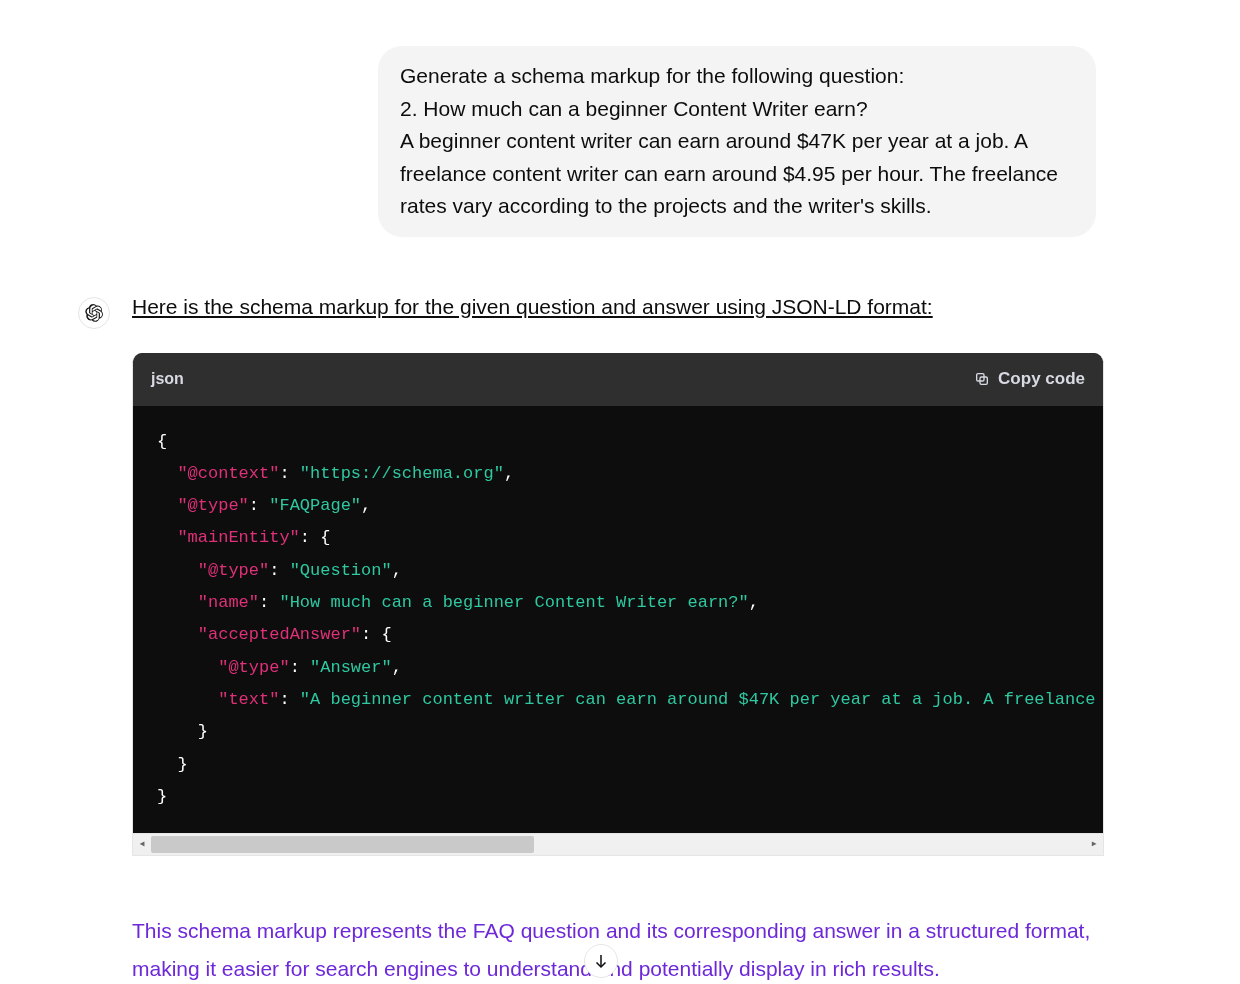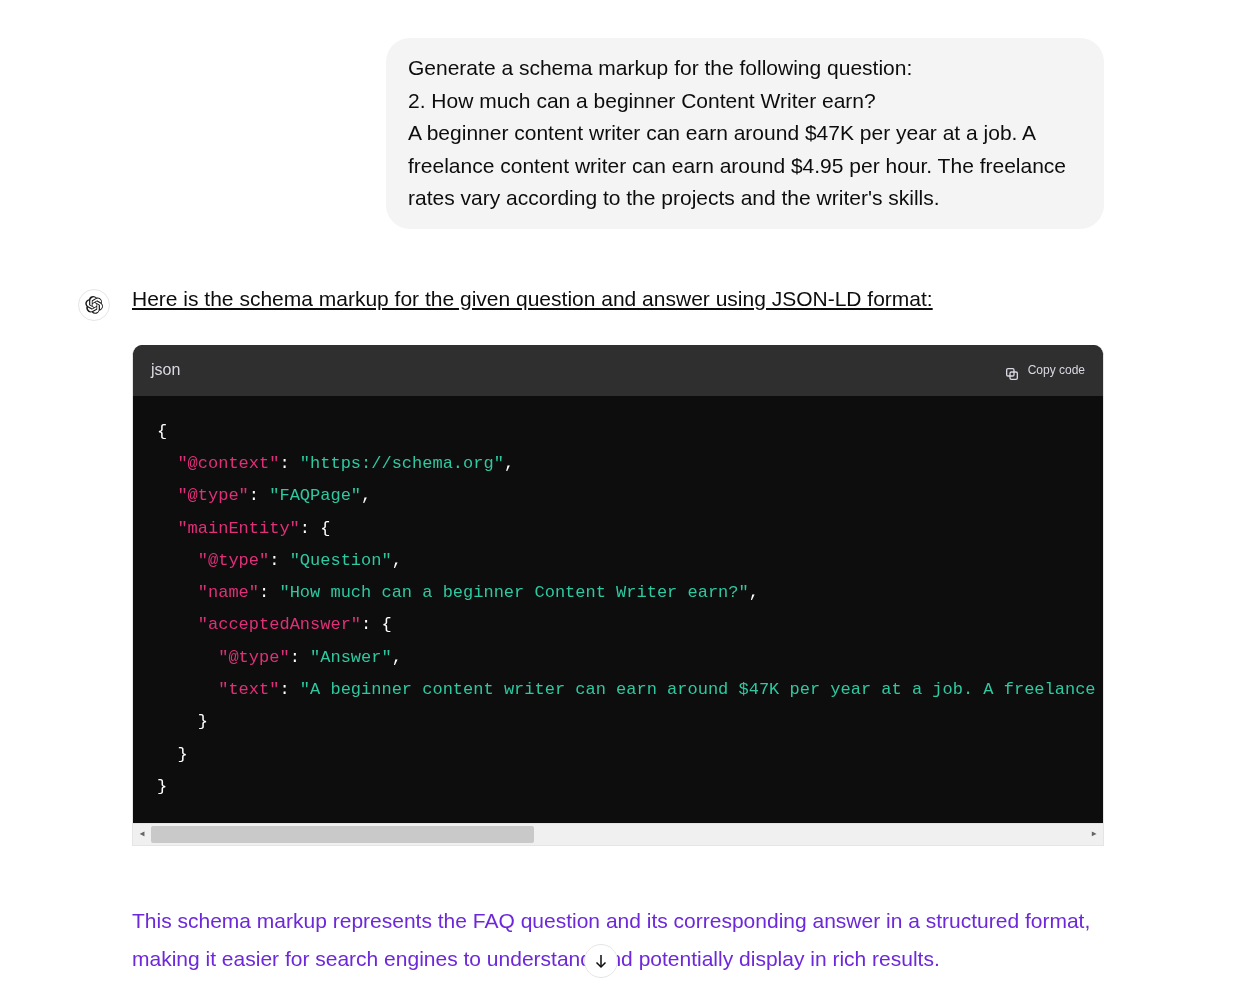--- a/index.html
+++ b/index.html
@@ -12,21 +12,21 @@
       color: #1a1a1a;
       width: 1240px;
       min-height: 984px;
     }
     .container { width: 1240px; padding-top: 38px; }
 
     
     .user-msg-row {
       display: flex;
       justify-content: flex-end;
-      margin: 0;
+      margin: 8px;
       padding: 0 136px 0 0;
     }
     .user-bubble {
       background: #f4f4f4;
       color: #0d0d0d;
       border-radius: 24px;
       padding: 14px 22px 14px 22px;
       max-width: 718px;
       font-size: 21px;
       line-height: 1.55;
@@ -76,28 +76,29 @@
     .code-header {
       display: flex;
       align-items: center;
       justify-content: space-between;
       background: #2f2f2f;
       border-radius: 10px 10px 0 0;
       padding: 10px 18px;
       font-family: -apple-system, BlinkMacSystemFont, "Segoe UI", Helvetica, Arial, sans-serif;
       font-size: 16px;
       color: #d9d9e3;
+      font-weight: bold;
     }
     .copy-button {
       display: flex;
-      align-items: flex-end;
+      align-items: center;
       gap: 8px;
       color: #d9d9e3;
       cursor: pointer;
-      font-size: 12px;
+      font-size: 17px;
     }
     .copy-button svg { width: 16px; height: 16px; stroke: #d9d9e3; fill: none; stroke-width: 2; }
     .code-body-wrap {
       overflow-x: auto;
       background: #0d0d0d;
     }
     .code-body {
       font-family: "SFMono-Regular", Consolas, "Liberation Mono", Menlo, monospace;
       font-size: 17px;
       line-height: 1.9;

